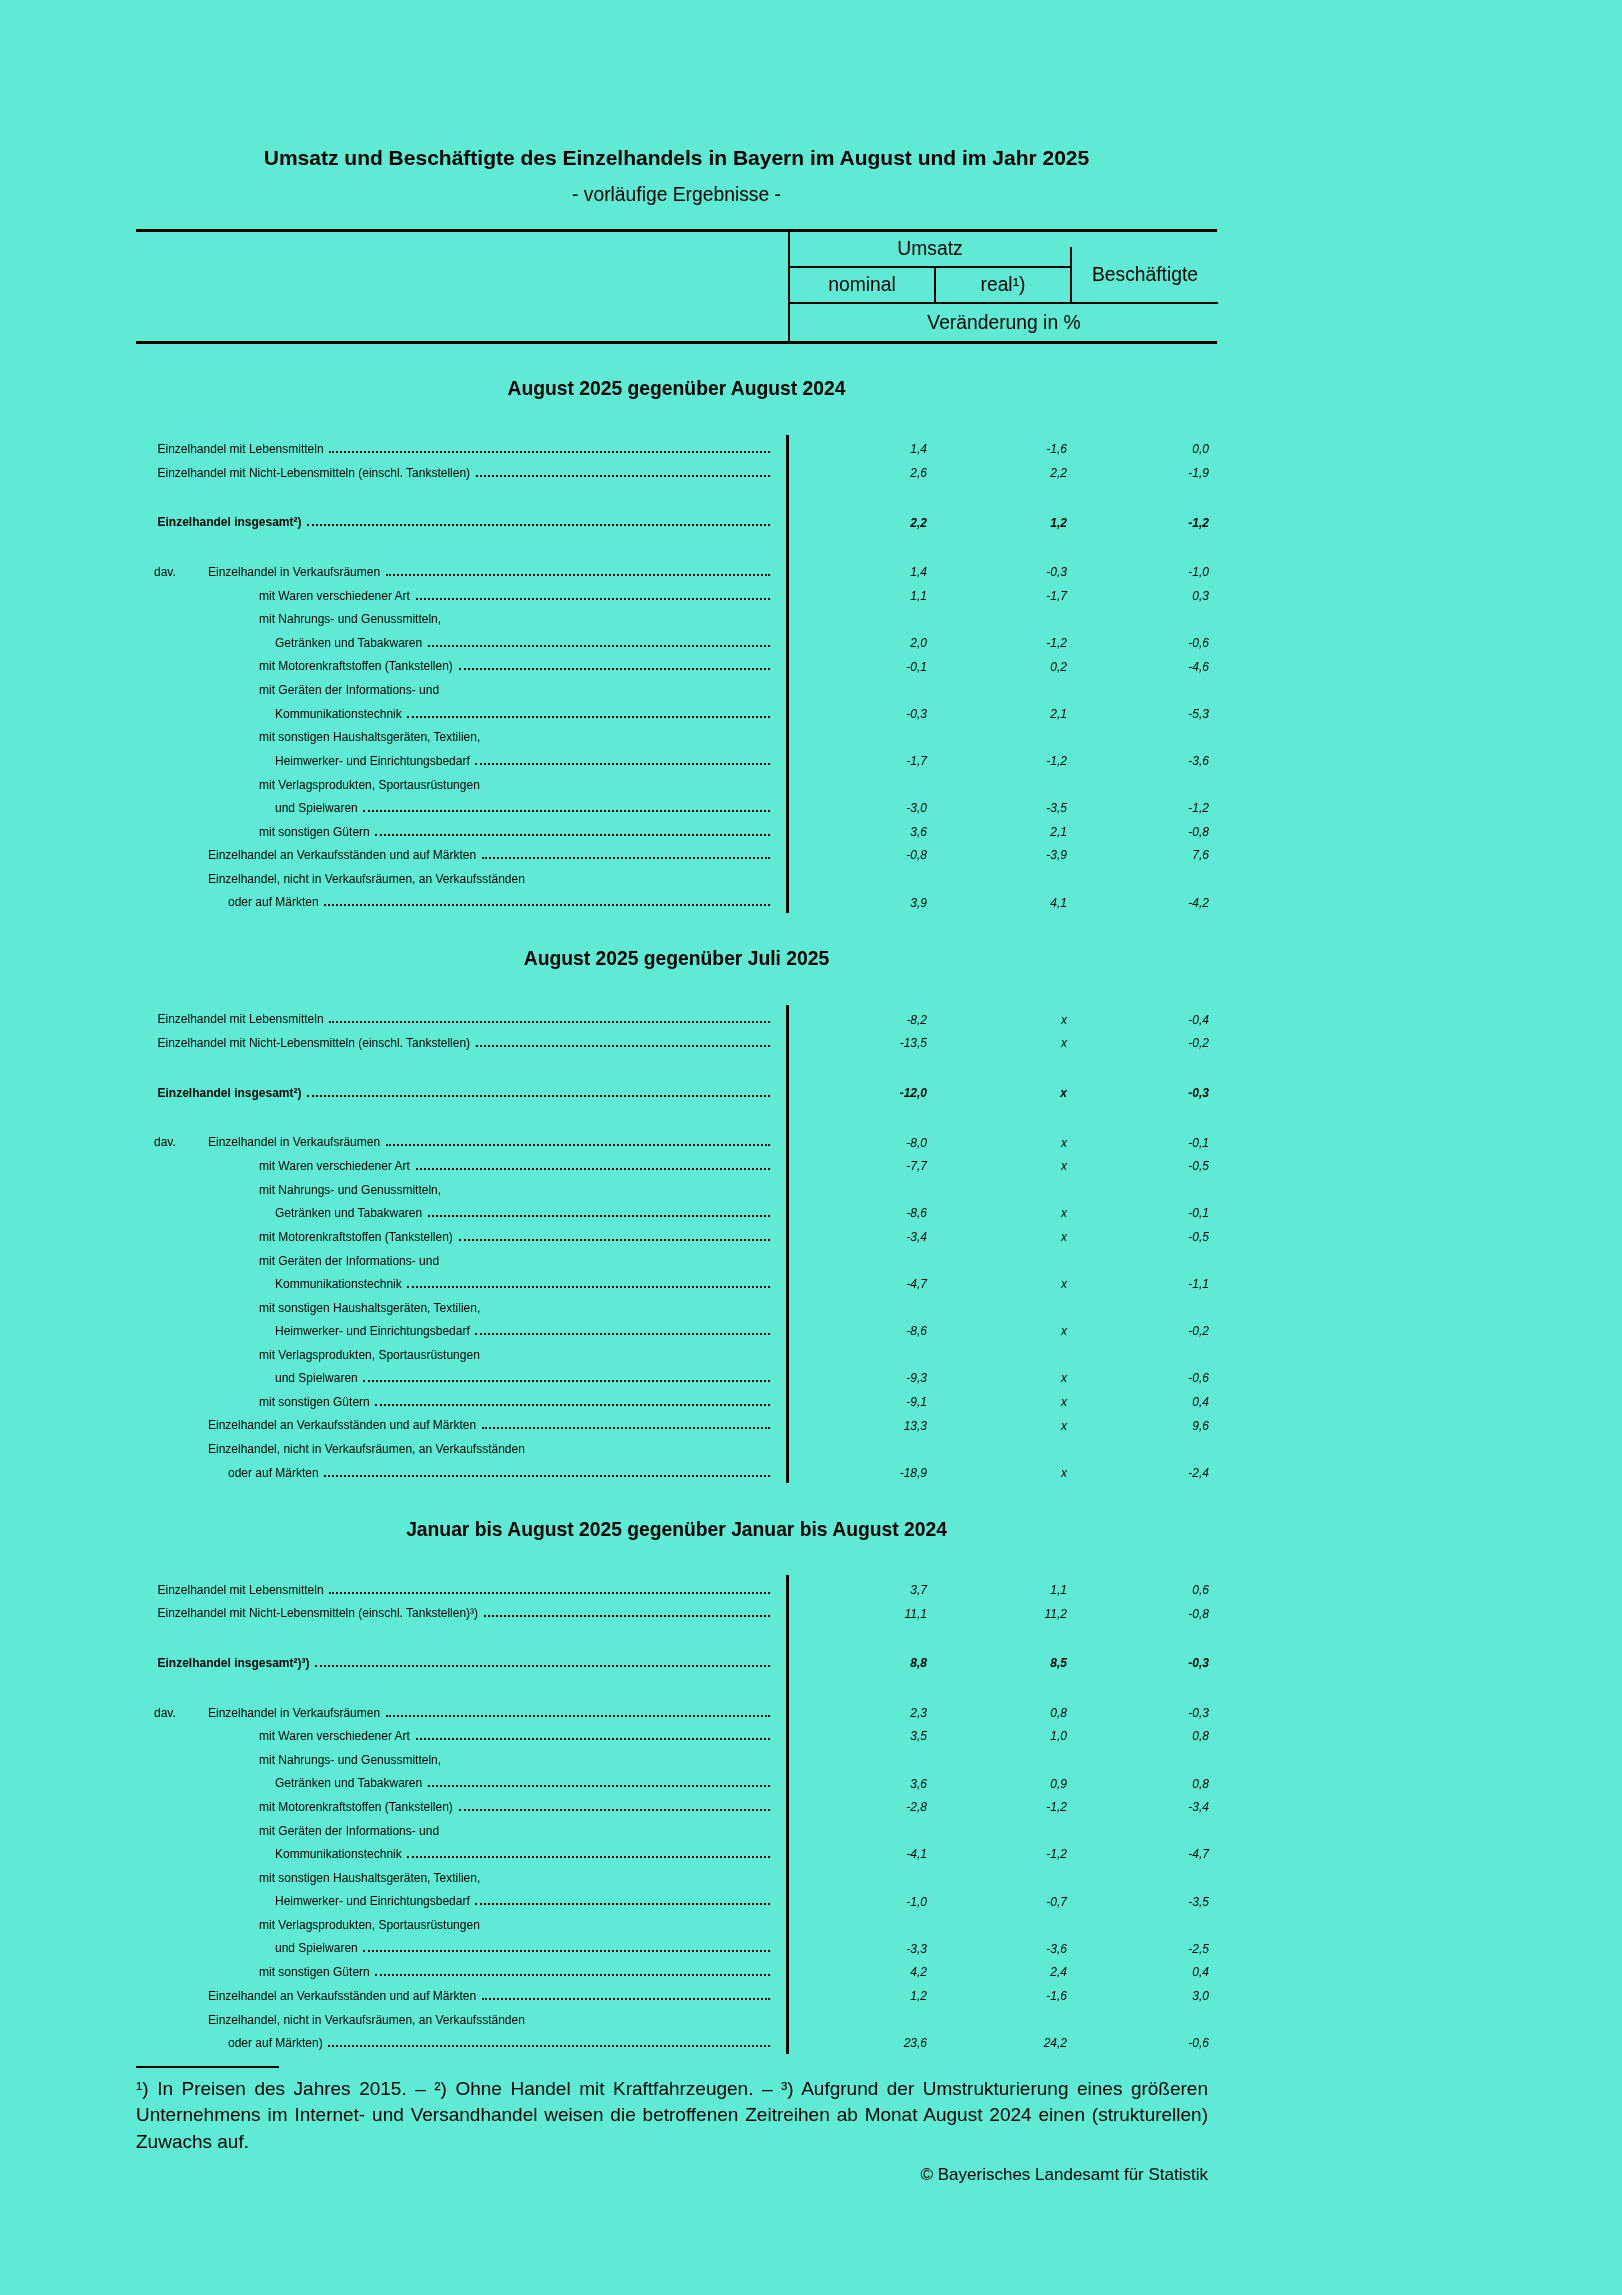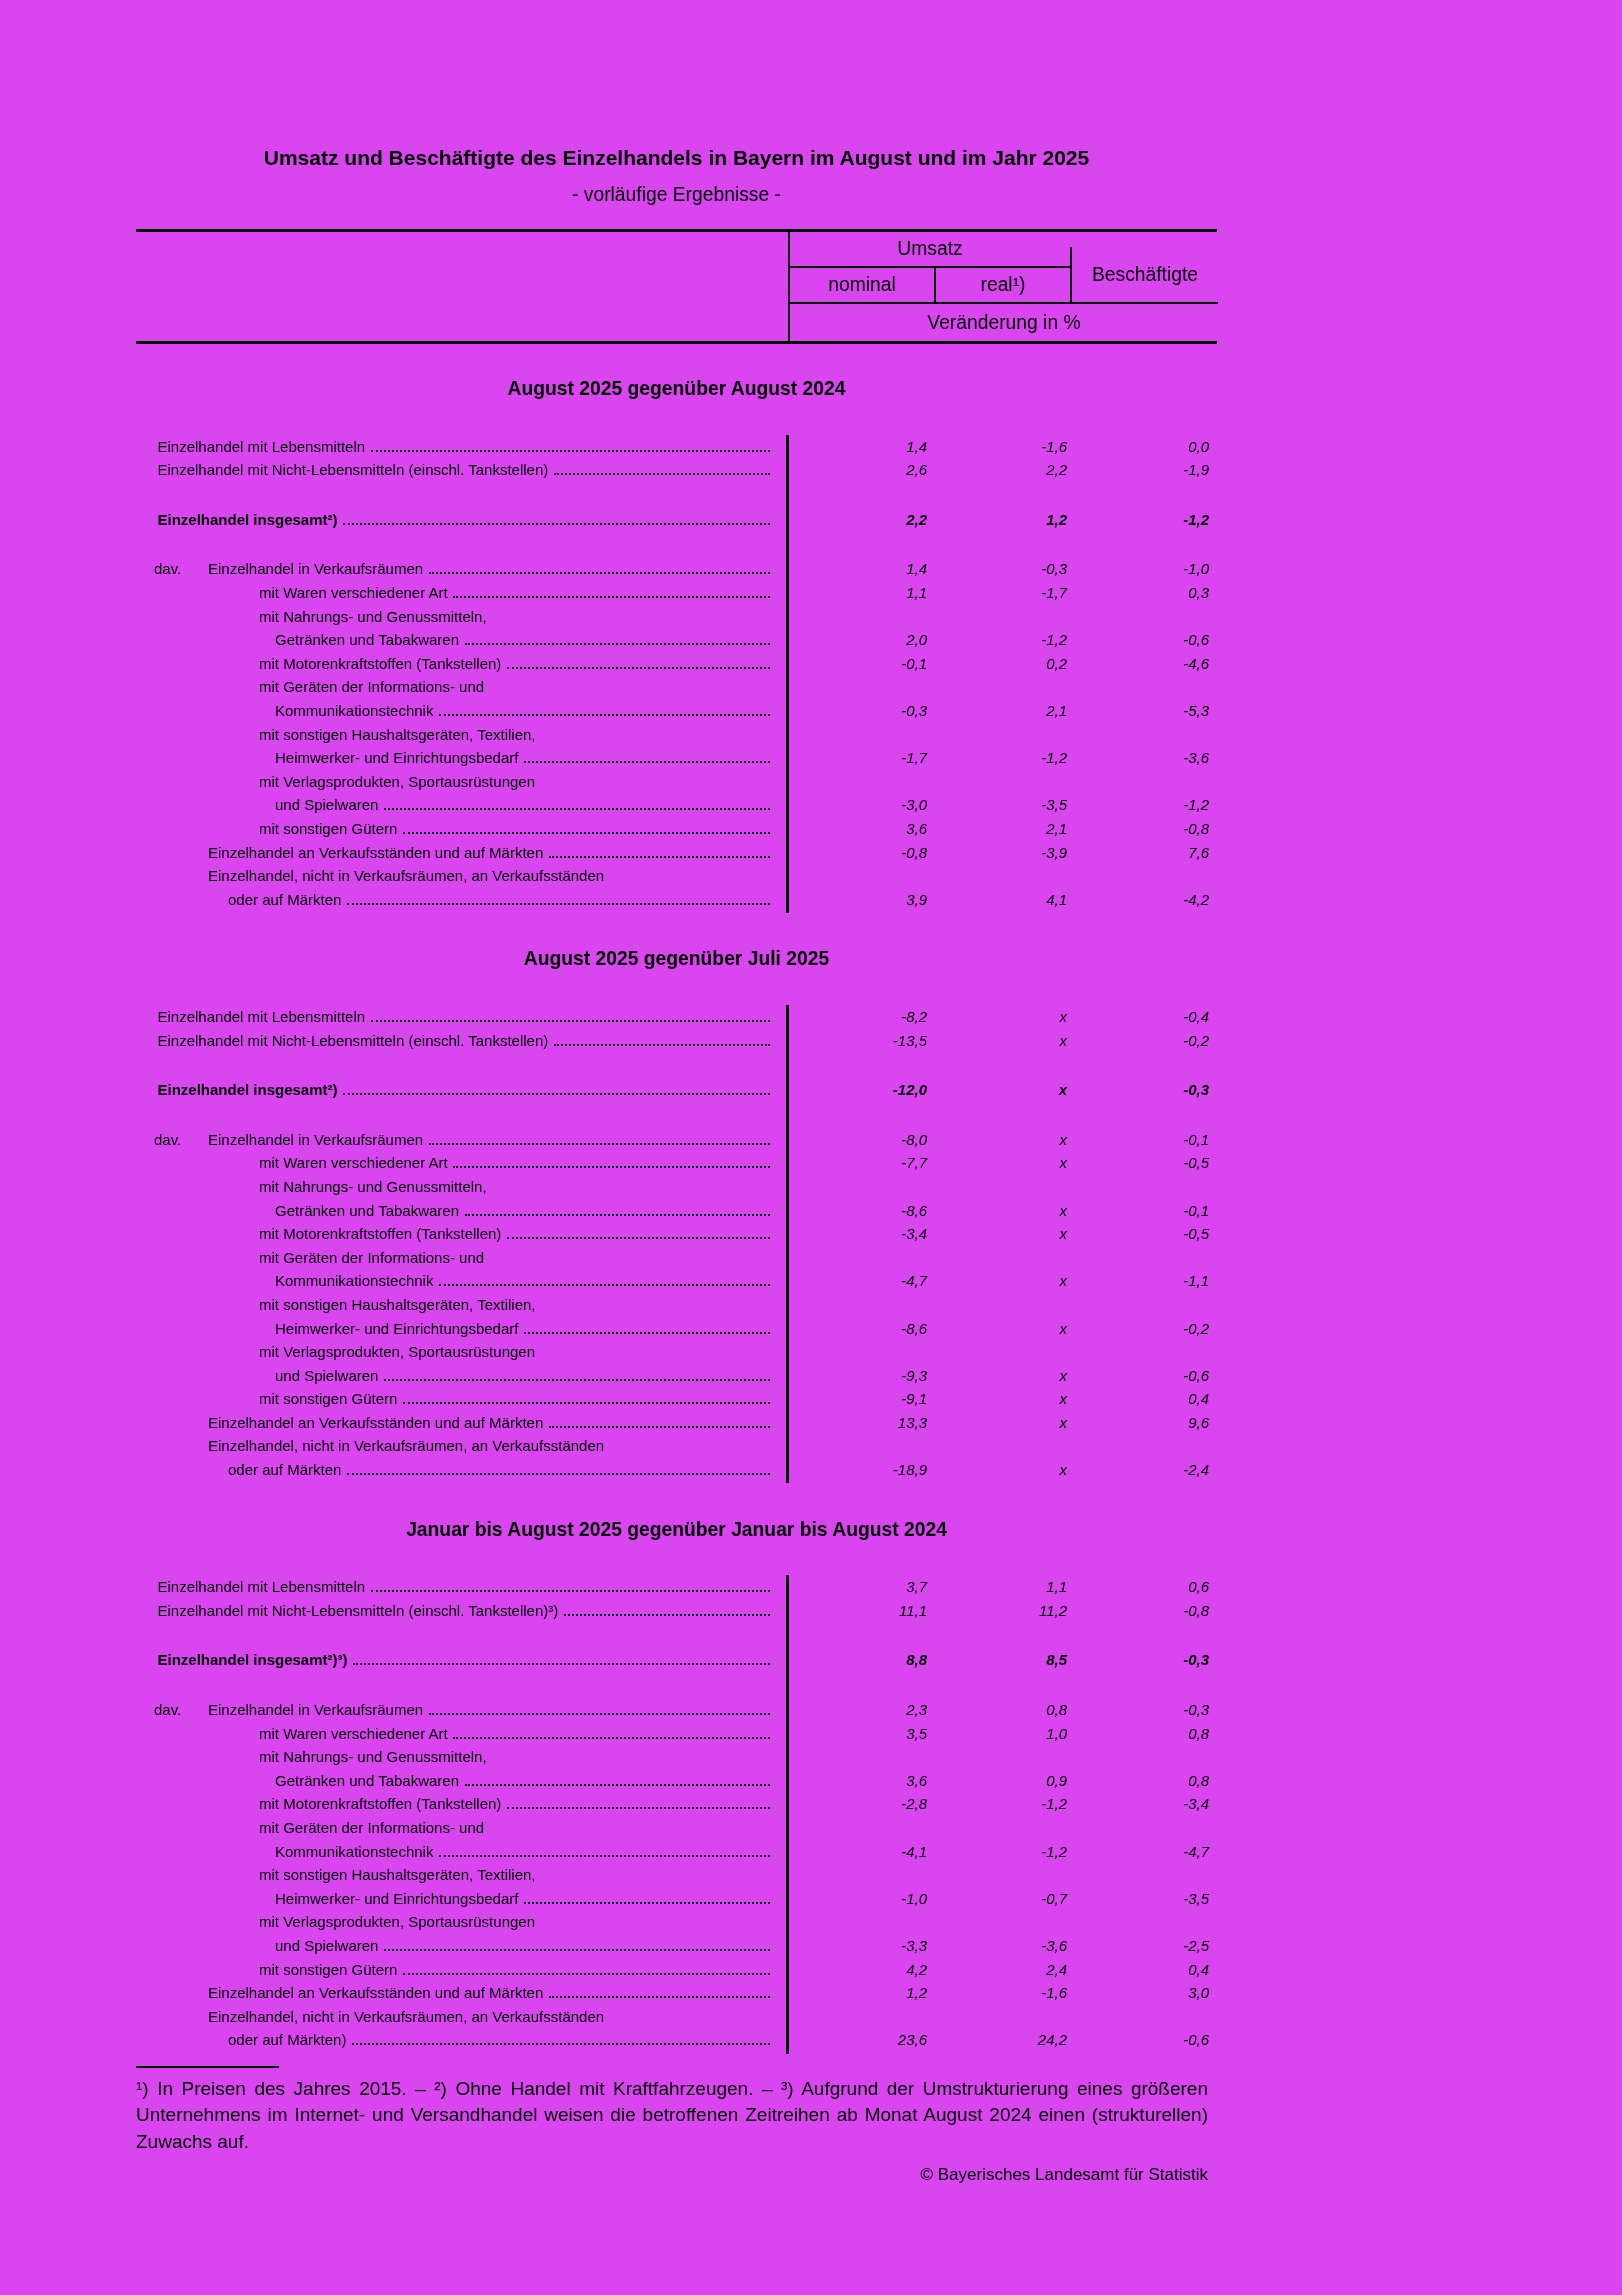--- a/index.html
+++ b/index.html
@@ -1,20 +1,20 @@
 <!DOCTYPE html>
 <html lang="de" style="font-size:11.5px"><head>
 <meta charset="utf-8">
 <style>
   html, body { margin: 0; padding: 0; background: #888; }
   .page {
     position: relative;
     width: 1622px;
     height: 2295px;
-    background: #d946ef;
+    background: #5eead4;
     font-family: "Liberation Sans", "DejaVu Sans", sans-serif;
     color: #000;
     overflow: hidden;
   }
   .content {
     position: absolute;
     left: 136px;
     top: 0;
     width: 1081px;
     padding-top: 145px;
@@ -68,23 +68,23 @@
     position: absolute;
     left: 650px;
     top: -2.9px;
     bottom: 1.4px;
     width: 2.9px;
     background: #000;
   }
   .gap { height: 26px; }
   .eline {
     display: flex;
-    align-items: flex-start;
+    align-items: center;
     height: 23.6px;
-    font-size: 15px;
+    font-size: 12px;
     white-space: nowrap;
   }
   .lbl {
     flex: 0 0 637px;
     display: flex;
     align-items: baseline;
     overflow: hidden;
   }
   .txt.i0  { padding-left: 21.5px; }
   .txt.i1  { padding-left: 72px; }

